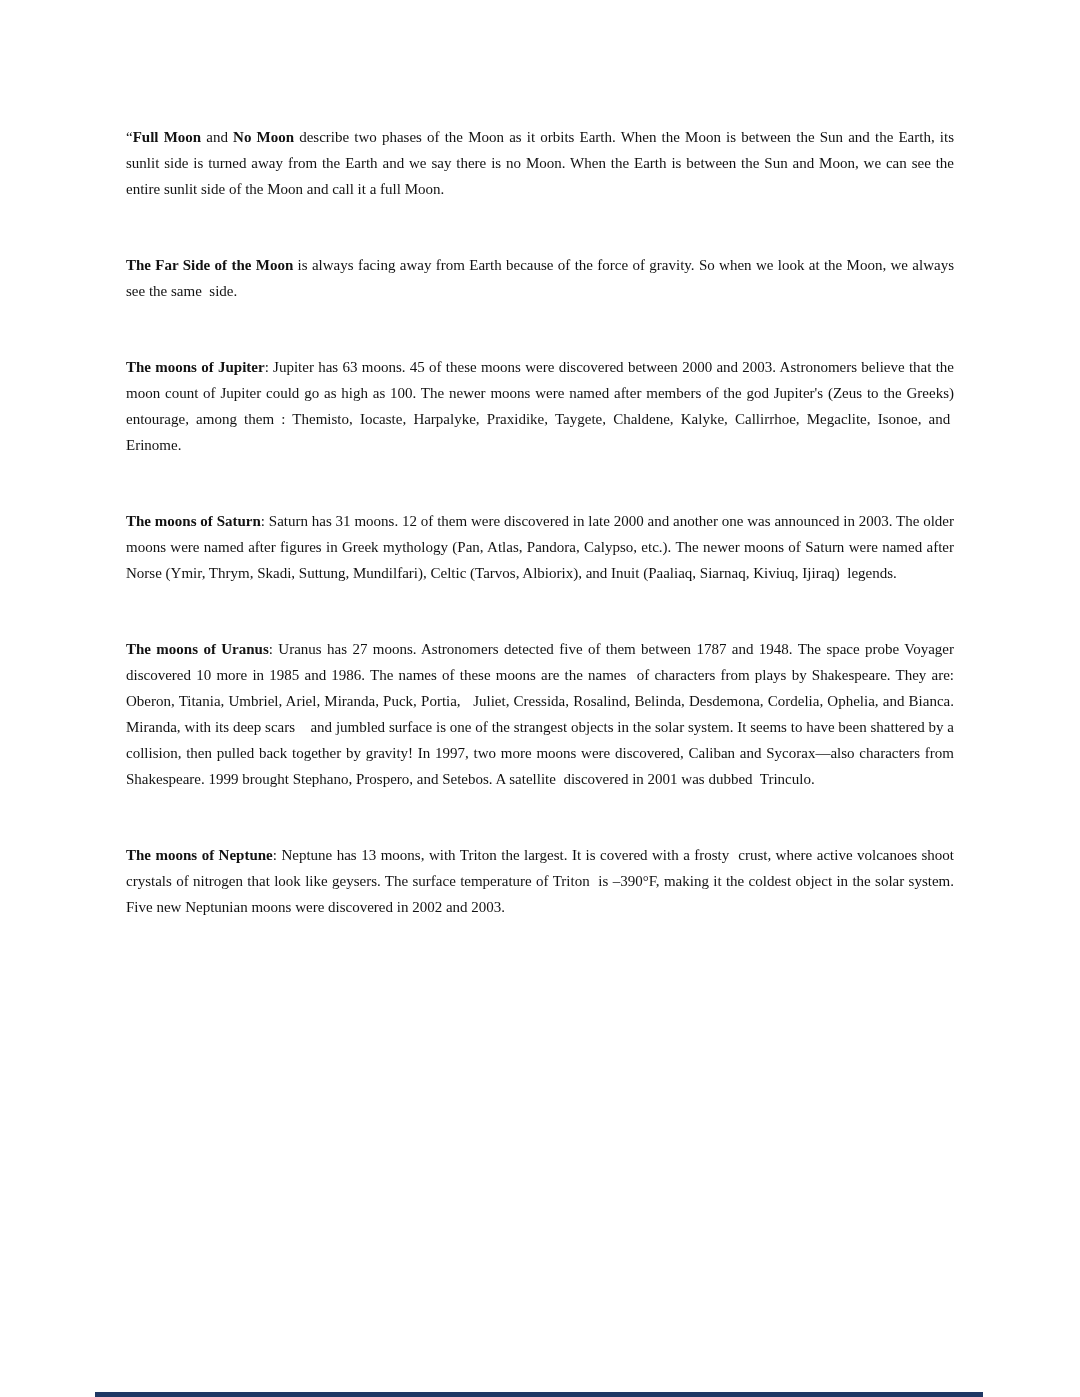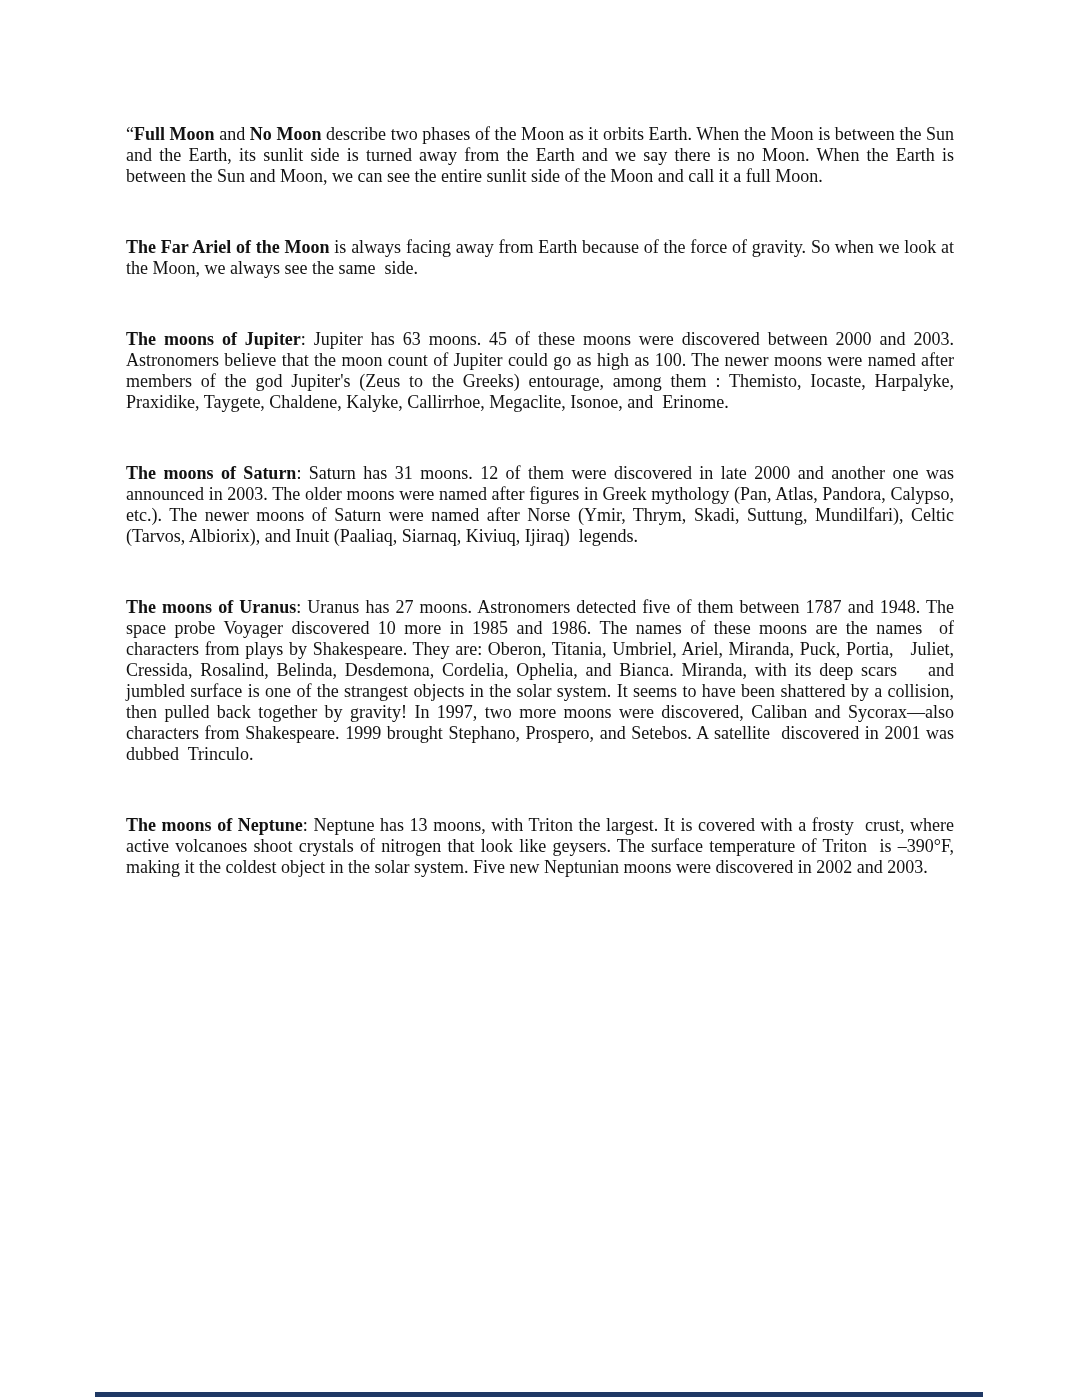--- a/index.html
+++ b/index.html
@@ -16,22 +16,22 @@
     overflow: hidden;
   }
   .page {
     position: absolute;
     left: 126px;
     top: 124px;
     width: 828px;
   }
   .para {
     margin: 0 0 50px 0;
-    font-size: 18px;
-    line-height: 21px;
+    font-size: 15px;
+    line-height: 26px;
     text-align: justify;
   }
   .para:last-child {
     margin-bottom: 8px;
   }
   .bold {
     font-weight: bold;
   }
   .blue-divider {
     position: absolute;
@@ -40,21 +40,21 @@
     width: 888px;
     height: 5px;
   }
 </style>
 </head>
 <body style="background: rgb(255, 255, 255); color: rgb(18, 18, 18);">
 
 <div class="page">
   <div>
       <p class="para"><span>“</span><span class="bold">Full Moon</span><span> and </span><span class="bold">No Moon</span><span> describe two phases of the Moon as it orbits Earth. When the Moon is between the Sun and the Earth, its sunlit side is turned away from the Earth and we say there is no Moon. When the Earth is between the Sun and Moon, we can see the entire sunlit side of the Moon and call it a full Moon.</span></p>
-      <p class="para"><span class="bold">The Far Ariel of the Moon</span><span> is always facing away from Earth because of the force of gravity. So when we look at the Moon, we always see the same&nbsp; side.</span></p>
+      <p class="para"><span class="bold">The Far Side of the Moon</span><span> is always facing away from Earth because of the force of gravity. So when we look at the Moon, we always see the same&nbsp; side.</span></p>
       <p class="para"><span class="bold">The moons of Jupiter</span><span>: Jupiter has 63 moons. 45 of these moons were discovered between 2000 and 2003. Astronomers believe that the moon count of Jupiter could go as high as 100. The newer moons were named after members of the god Jupiter's (Zeus to the Greeks) entourage, among them : Themisto, Iocaste, Harpalyke, Praxidike, Taygete, Chaldene, Kalyke, Callirrhoe, Megaclite, Isonoe, and&nbsp; Erinome.</span></p>
       <p class="para"><span class="bold">The moons of Saturn</span><span>: Saturn has 31 moons. 12 of them were discovered in late 2000 and another one was announced in 2003. The older moons were named after figures in Greek mythology (Pan, Atlas, Pandora, Calypso, etc.). The newer moons of Saturn were named after Norse (Ymir, Thrym, Skadi, Suttung, Mundilfari), Celtic (Tarvos, Albiorix), and Inuit (Paaliaq, Siarnaq, Kiviuq, Ijiraq)&nbsp; legends.</span></p>
       <p class="para"><span class="bold">The moons of Uranus</span><span>: Uranus has 27 moons. Astronomers detected five of them between 1787 and 1948. The space probe Voyager discovered 10 more in 1985 and 1986. The names of these moons are the names&nbsp; of characters from plays by Shakespeare. They are: Oberon, Titania, Umbriel, Ariel, Miranda, Puck, Portia,&nbsp;&nbsp; Juliet, Cressida, Rosalind, Belinda, Desdemona, Cordelia, Ophelia, and Bianca. Miranda, with its deep scars&nbsp;&nbsp;&nbsp; and jumbled surface is one of the strangest objects in the solar system. It seems to have been shattered by a collision, then pulled back together by gravity! In 1997, two more moons were discovered, Caliban and Sycorax—also characters from Shakespeare. 1999 brought Stephano, Prospero, and Setebos. A satellite&nbsp; discovered in 2001 was dubbed&nbsp; Trinculo.</span></p>
       <p class="para"><span class="bold">The moons of Neptune</span><span>: Neptune has 13 moons, with Triton the largest. It is covered with a frosty&nbsp; crust, where active volcanoes shoot crystals of nitrogen that look like geysers. The surface temperature of Triton&nbsp; is –390°F, making it the coldest object in the solar system. Five new Neptunian moons were discovered in 2002 and 2003.</span></p>
     </div>
 </div>
 
 <div class="blue-divider" style="background: rgb(31, 56, 100);"></div>
 
 </body></html>

